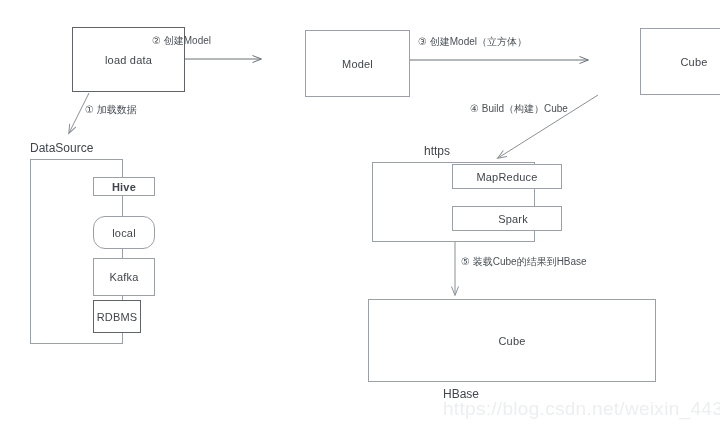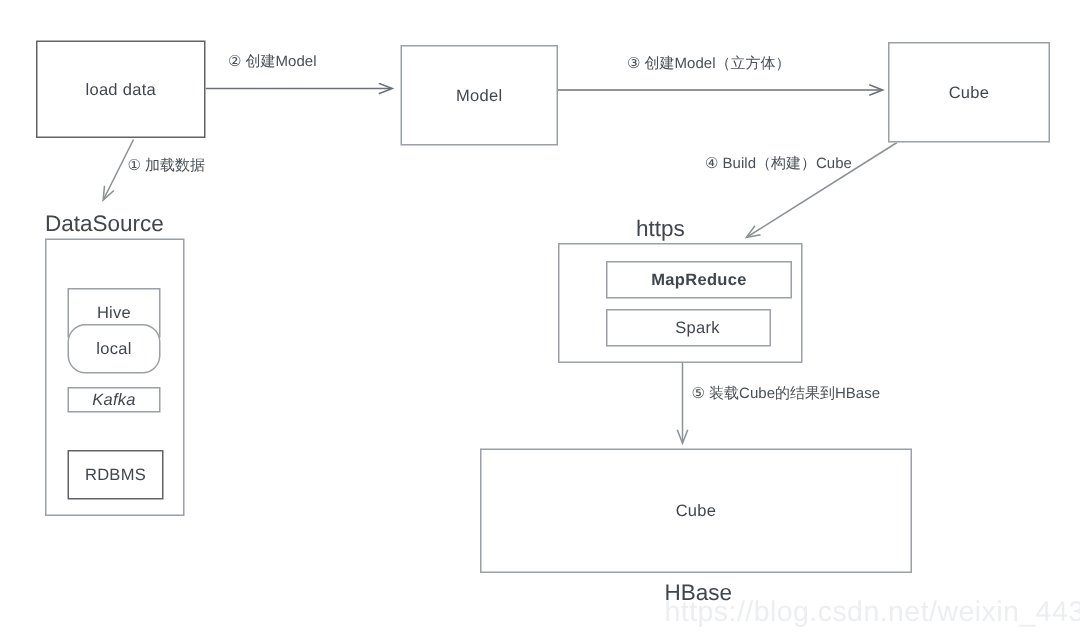--- a/index.html
+++ b/index.html
@@ -27,32 +27,33 @@
     position: absolute;
     box-sizing: border-box;
     border: 1px solid #9aa0a6;
     background: #ffffff;
     display: flex;
     align-items: center;
     justify-content: center;
     color: #40464d;
     font-size: 11px;
     letter-spacing: .2px;
+    margin-left: 48px;
   }
   .node.strong { border-color: #5f6368; }
   .container-box {
     position: absolute;
     box-sizing: border-box;
     border: 1px solid #9aa0a6;
     background: #ffffff;
   }
   .caption {
     position: absolute;
     color: #40464d;
-    font-size: 15px;
+    font-size: 12px;
     white-space: nowrap;
   }
   .edge-label {
     position: absolute;
     color: #4a5057;
     font-size: 10px;
     white-space: nowrap;
     background: transparent;
   }
   .watermark {
@@ -86,21 +87,21 @@
 
     <line x1="598" y1="95" x2="498" y2="158" stroke="#8a9096" stroke-width="1" marker-end="url(#ah2)"></line>
 
     <line x1="455" y1="231" x2="455" y2="295" stroke="#8a9096" stroke-width="1" marker-end="url(#ah2)"></line>
   </svg>
 
   <div class="node strong" style="left:24px; top:27px; width:113px; height:65px;">
     <span>load data</span>
   </div>
 
-  <div class="node" style="left:267px; top:30px; width:105px; height:67px;">
+  <div class="node" style="left:257px; top:30px; width:105px; height:67px;">
     <span>Model</span>
   </div>
 
   <div class="node" style="left:592px; top:28px; width:108px; height:67px;">
     <span>Cube</span>
   </div>
 
   <div class="edge-label" style="left:152px; top:34px;">② 创建Model</div>
 
   <div class="edge-label" style="left:85px; top:103px;">① 加载数据</div>
@@ -108,41 +109,41 @@
   <div class="edge-label" style="left:418px; top:35px;">③ 创建Model（立方体）</div>
 
   <div class="edge-label" style="left:461px; top:255px;">⑤ 装载Cube的结果到HBase</div>
 
   <div class="edge-label" style="left:470px; top:102px;">④ Build（构建）Cube</div>
 
   <div class="caption" style="left:30px; top:141px;">DataSource</div>
 
   <div class="container-box" style="left:30px; top:159px; width:93px; height:185px;"></div>
 
-  <div class="node" style="left:45px; top:192px; width:62px; height:33px;">
+  <div class="node" style="left:45px; top:177px; width:62px; height:19px;font-weight:bold;">
     <span>Hive</span>
   </div>
 
   <div class="node" style="left:45px; top:216px; width:62px; height:33px;border-radius:12px;">
     <span>local</span>
   </div>
 
-  <div class="node" style="left:45px; top:258px; width:62px; height:17px;font-style:italic;">
+  <div class="node" style="left:45px; top:258px; width:62px; height:38px;">
     <span>Kafka</span>
   </div>
 
-  <div class="node strong" style="left:45px; top:300px; width:64px; height:33px;">
+  <div class="node strong" style="left:45px; top:300px; width:48px; height:33px;">
     <span>RDBMS</span>
   </div>
 
   <div class="caption" style="left:424px; top:144px;">https</div>
 
   <div class="container-box" style="left:372px; top:162px; width:163px; height:80px;"></div>
 
-  <div class="node" style="left:404px; top:174px; width:124px; height:25px;font-weight:bold;">
+  <div class="node" style="left:404px; top:164px; width:110px; height:25px;">
     <span>MapReduce</span>
   </div>
 
   <div class="node" style="left:404px; top:206px; width:110px; height:25px;padding-left:12px;">
     <span>Spark</span>
   </div>
 
   <div class="node" style="left:320px; top:299px; width:288px; height:83px;">
     <span>Cube</span>
   </div>

